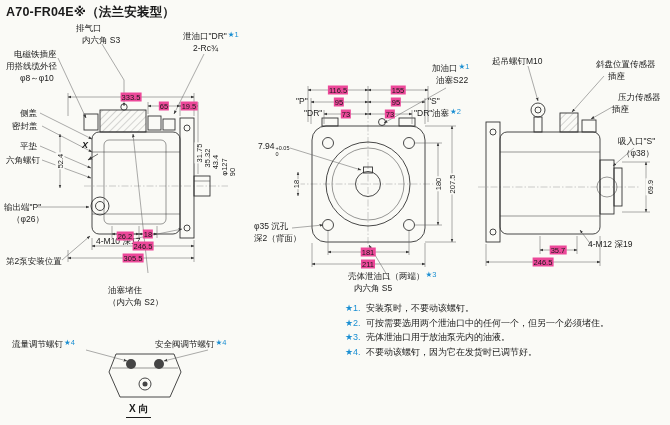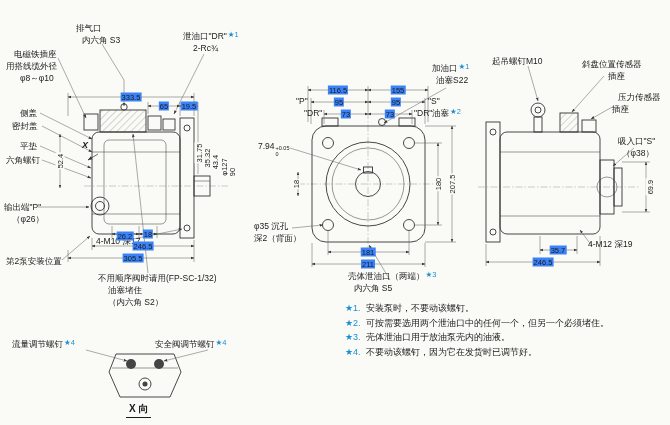--- a/index.html
+++ b/index.html
@@ -5,21 +5,21 @@
   * { margin:0; padding:0; box-sizing:border-box; }
   html,body { width:670px; height:425px; }
   body {
     font-family:"Liberation Sans","DejaVu Sans",sans-serif;
     background:#fafaf6; color:#1a1a1a; position:relative; overflow:hidden;
   }
   .page { position:absolute; inset:0; width:670px; height:425px; }
   svg.linework { position:absolute; left:0; top:0; }
   .title { position:absolute; left:6px; top:4px; font-size:12.5px; font-weight:bold; letter-spacing:.2px; }
   .lbl { position:absolute; font-size:8.5px; line-height:1.15; white-space:nowrap; }
-  .dim  { position:absolute; font-size:7.5px; white-space:nowrap; transform:translate(-50%,-50%); background:#3b82f6; padding:0 1px; }
+  .dim  { position:absolute; font-size:7.5px; white-space:nowrap; transform:translate(-50%,-50%); background:#ec4899; padding:0 1px; }
   .vdim { position:absolute; font-size:7.5px; white-space:nowrap; transform:translate(-50%,-50%) rotate(-90deg); background:#fafaf6; padding:0 1px; }
   .star { color:#1b8fd2; font-size:7.5px; position:relative; top:-2px; margin-left:1px; }
   .tol { display:inline-flex; flex-direction:column; font-size:5.5px; line-height:1.05; vertical-align:-1px; margin-left:1px; }
   .notes { position:absolute; left:345px; top:302px; width:300px; display:flex; flex-direction:column; gap:1px; }
   .note { display:flex; font-size:9px; line-height:1.5; }
   .nmark { color:#1b8fd2; min-width:21px; flex:0 0 auto; }
   .ntext { flex:1; }
   .xtitle { position:absolute; left:126px; top:402px; font-size:10px; font-weight:bold;
             border-bottom:1.5px solid #1a1a1a; padding:0 3px 1px 3px; }
   .xmark { font-style:italic; font-weight:bold; font-size:9px; }
@@ -182,38 +182,38 @@
       <line x1="112" y1="368" x2="178" y2="368" stroke-width="0.5"></line>
       <circle cx="131" cy="364" r="5" fill="#444" stroke="none"></circle>
       <circle cx="159" cy="364" r="5" fill="#444" stroke="none"></circle>
       <circle cx="145" cy="384" r="6"></circle>
       <circle cx="145" cy="384" r="2.5" fill="#444" stroke="none"></circle>
       <path d="M86,350 L127,361" stroke="#666" stroke-width="0.55" marker-end="url(#ar)"></path>
       <path d="M208,350 L164,361" stroke="#666" stroke-width="0.55" marker-end="url(#ar)"></path>
     </g>
   </svg>
 
+  <div class="title">A70-FR04E※（法兰安装型）</div>
 
   <span class="lbl" style="left:76px;top:24px">排气口</span>
   <span class="lbl" style="left:82px;top:36px">内六角 S3</span>
   <span class="lbl" style="left:183px;top:32px"><span>泄油口"DR"</span><span class="star">★1</span></span>
   <span class="lbl" style="left:193px;top:44px">2-Rc¾</span>
   <span class="lbl" style="left:14px;top:50px">电磁铁插座</span>
   <span class="lbl" style="left:6px;top:62px">用搭线缆外径</span>
   <span class="lbl" style="left:20px;top:74px">φ8～φ10</span>
   <span class="lbl" style="left:20px;top:109px">侧盖</span>
   <span class="lbl" style="left:12px;top:122px">密封盖</span>
   <span class="lbl" style="left:20px;top:142px">平垫</span>
   <span class="lbl" style="left:6px;top:156px">六角螺钉</span>
   <span class="lbl xmark" style="left:82px;top:140px">X</span>
   <span class="lbl" style="left:4px;top:203px">输出端"P"</span>
   <span class="lbl" style="left:12px;top:215px">（φ26）</span>
   <span class="lbl" style="left:96px;top:237px">4-M10 深17</span>
   <span class="lbl" style="left:6px;top:257px">第2泵安装位置</span>
-  <span class="lbl" style="left:98px;top:274px">不用顺序阀时请用(FP-SC-1/32)</span>
   <span class="lbl" style="left:108px;top:286px">油塞堵住</span>
   <span class="lbl" style="left:108px;top:298px">（内六角 S2）</span>
 
   <span class="dim" style="left:131px;top:97px">333.5</span>
   <span class="dim" style="left:164px;top:106px">65</span>
   <span class="dim" style="left:189px;top:106px">19.5</span>
   <span class="vdim" style="left:60px;top:161px">52.4</span>
   <span class="dim" style="left:125px;top:236px">26.2</span>
   <span class="dim" style="left:148px;top:234px">18</span>
   <span class="dim" style="left:143px;top:246px">246.5</span>
@@ -245,21 +245,21 @@
   <span class="vdim" style="left:438px;top:184px">180</span>
   <span class="vdim" style="left:452px;top:184px">207.5</span>
   <span class="dim" style="left:368px;top:252px">181</span>
   <span class="dim" style="left:368px;top:264px">211</span>
   <span class="lbl" style="left:254px;top:222px">φ35 沉孔</span>
   <span class="lbl" style="left:254px;top:234px">深2（背面）</span>
   <span class="lbl" style="left:348px;top:272px"><span>壳体泄油口（两端）</span><span class="star">★3</span></span>
   <span class="lbl" style="left:354px;top:284px">内六角 S5</span>
 
   <span class="lbl" style="left:492px;top:57px">起吊螺钉M10</span>
-  <span class="lbl" style="left:582px;top:60px">斜盘位置传感器</span>
+  <span class="lbl" style="left:596px;top:60px">斜盘位置传感器</span>
   <span class="lbl" style="left:608px;top:72px">插座</span>
   <span class="lbl" style="left:618px;top:93px">压力传感器</span>
   <span class="lbl" style="left:612px;top:105px">插座</span>
   <span class="lbl" style="left:618px;top:137px">吸入口"S"</span>
   <span class="lbl" style="left:622px;top:149px">（φ38）</span>
   <span class="vdim" style="left:650px;top:187px">69.9</span>
   <span class="dim" style="left:558px;top:250px">35.7</span>
   <span class="dim" style="left:543px;top:262px">246.5</span>
   <span class="lbl" style="left:588px;top:240px">4-M12 深19</span>
 

